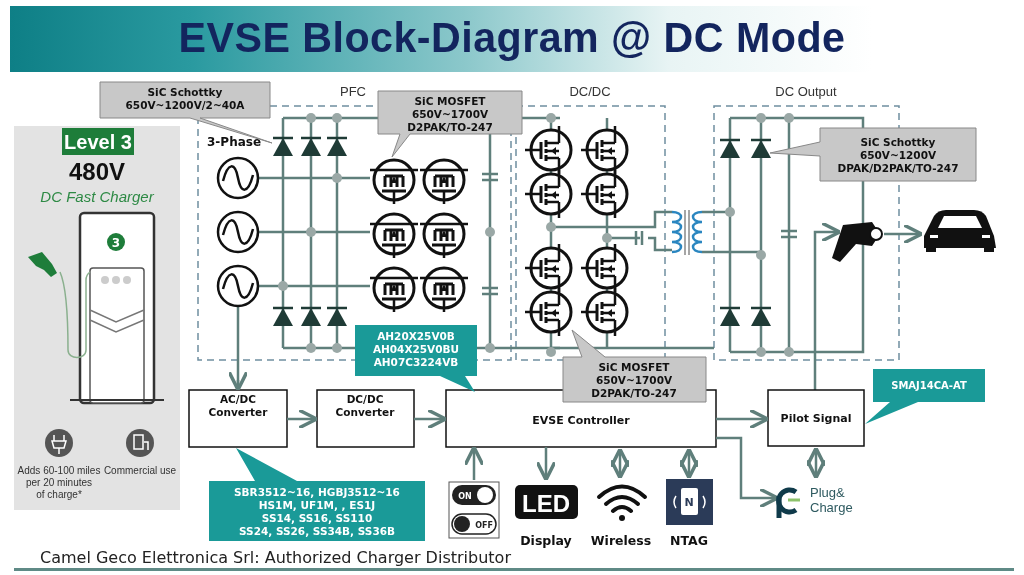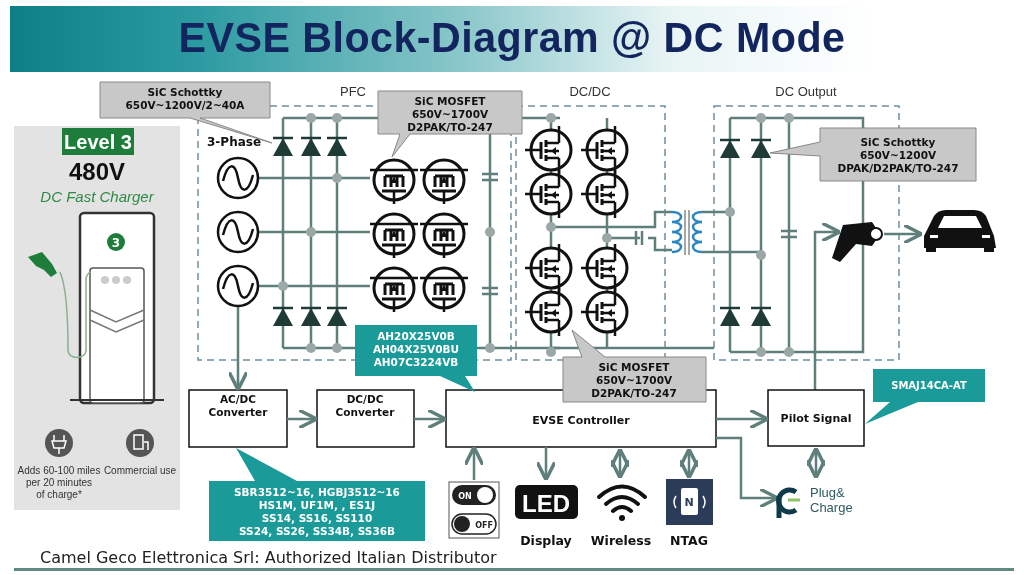--- a/index.html
+++ b/index.html
@@ -327,14 +327,14 @@
     <text x="317" y="509" text-anchor="middle" font-size="10.5" font-weight="bold" fill="#fff">HS1M, UF1M, , ES1J</text>
     <text x="317" y="522" text-anchor="middle" font-size="10.5" font-weight="bold" fill="#fff">SS14, SS16, SS110</text>
     <text x="317" y="535" text-anchor="middle" font-size="10.5" font-weight="bold" fill="#fff">SS24, SS26, SS34B, SS36B</text>
   </g>
   <g>
     <path d="M873,369 L985,369 L985,402 L918,402 L865,424 L890,402 L873,402 Z" fill="#1a9a98"></path>
     <text x="929" y="389" text-anchor="middle" font-size="10" font-weight="bold" fill="#fff">SMAJ14CA-AT</text>
   </g>
 </svg>
 
-<div class="footer">Camel Geco Elettronica Srl: Authorized Italian Distributor</div>
+<div class="footer">Camel Geco Elettronica Srl: Authorized Charger Distributor</div>
 <div class="footer-line"></div>
 
 </body></html>

